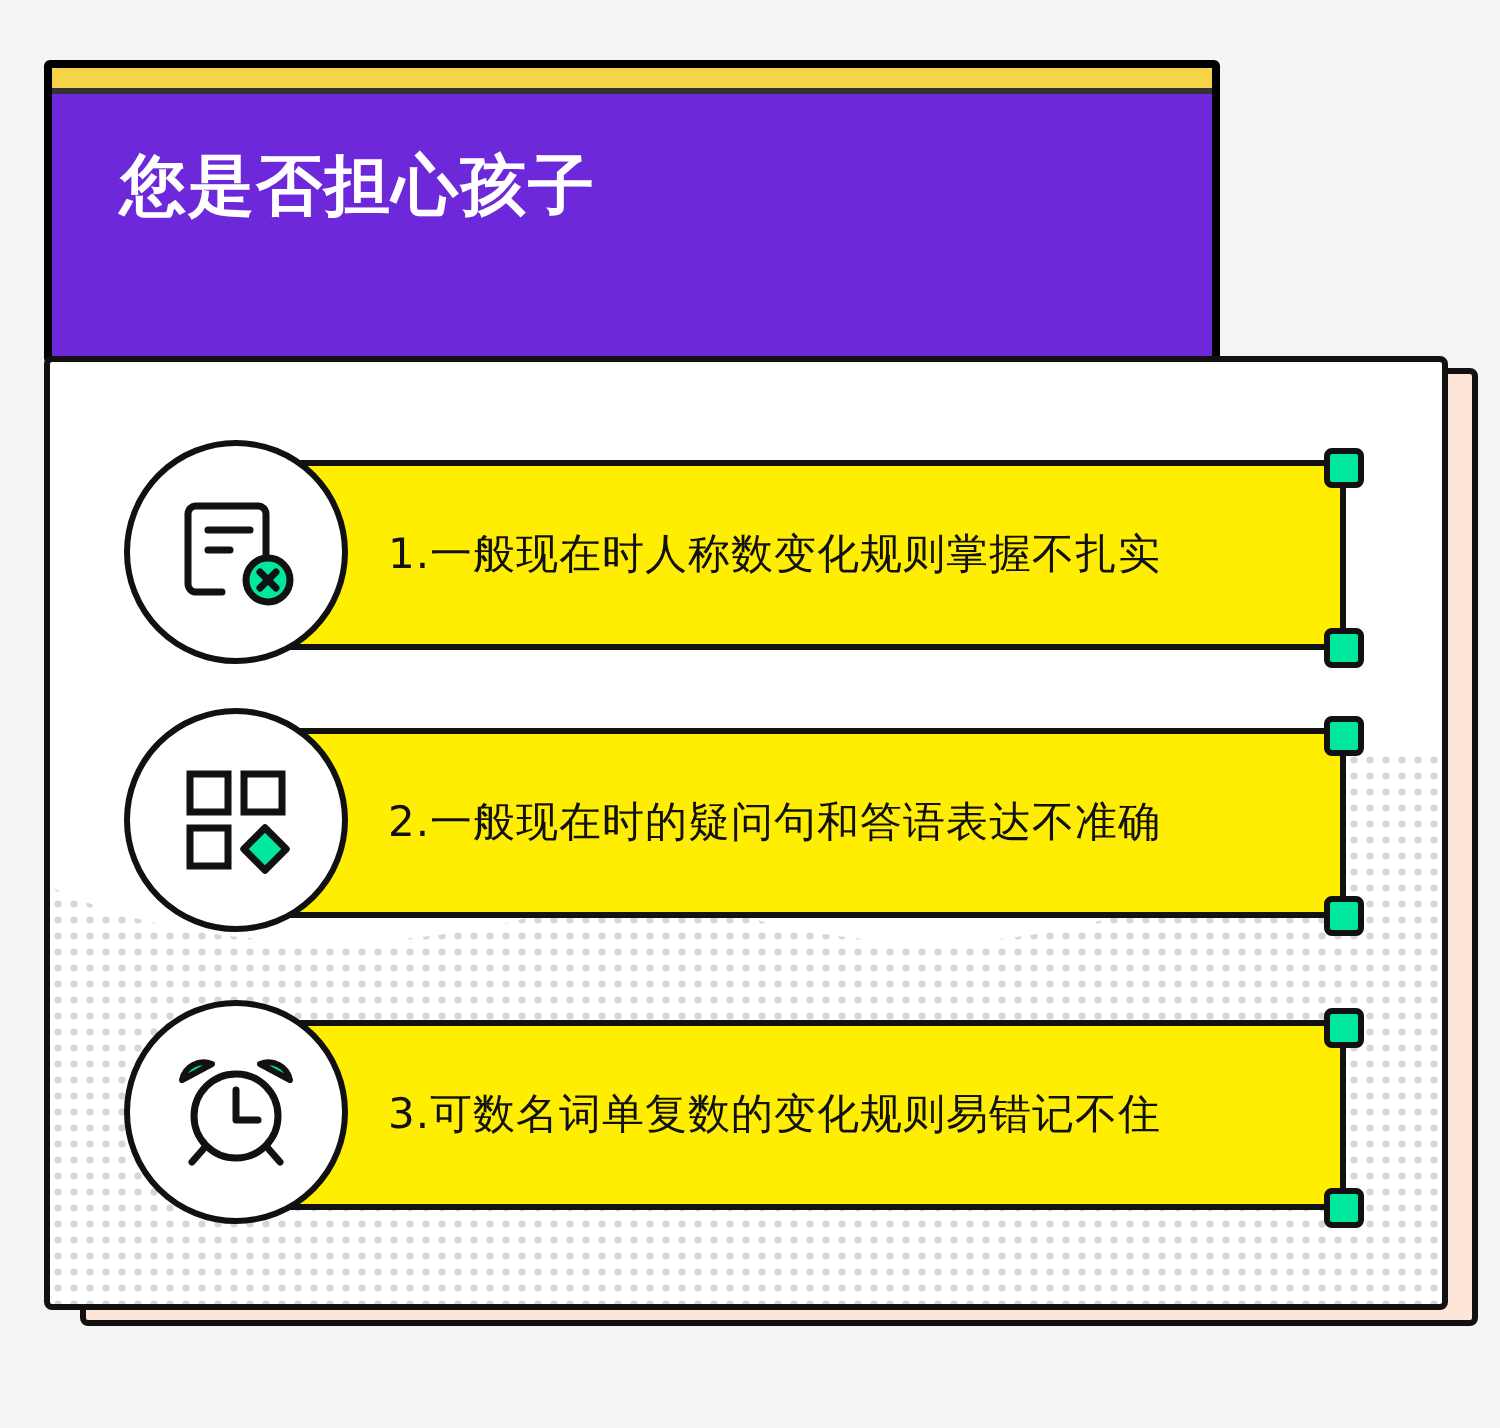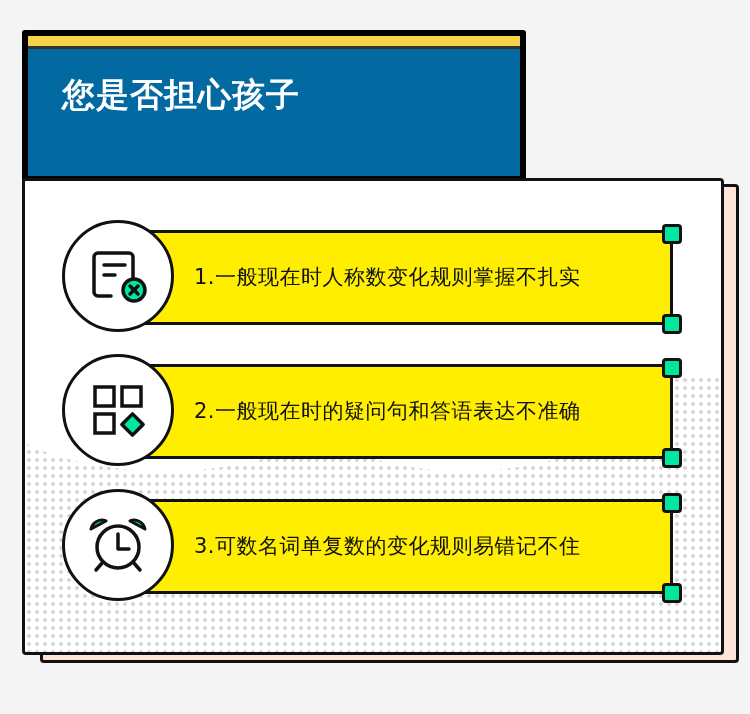--- a/index.html
+++ b/index.html
@@ -7,22 +7,22 @@
     width: 750px; height: 714px; background: #f4f4f4;
     position: relative; overflow: hidden;
     font-family: "DejaVu Sans", "Liberation Sans", sans-serif;
   }
   .shadow-card {
     position: absolute; left: 40px; top: 184px; width: 699px; height: 479px;
     background: #fde6d8; border: 3px solid #111; border-radius: 4px;
     box-sizing: border-box;
   }
   .header {
-    position: absolute; left: 22px; top: 30px; width: 504px; height: 152px;
-    background: #0369a1; border: 6px solid #000000; border-radius: 3px;
+    position: absolute; left: 22px; top: 30px; width: 588px; height: 152px;
+    background: #6d28d9; border: 4px solid #000000; border-radius: 3px;
     box-sizing: border-box; overflow: hidden;
   }
   .header .stripe {
     position: absolute; left: 0; top: 0; right: 0; height: 10px;
     background: #f5d547; border-bottom: 3px solid #333;
   }
   .header .title {
     position: absolute; left: 34px; top: 30px;
     color: #fff; font-weight: bold; font-size: 33px; line-height: 58px;
     letter-spacing: 1px;
@@ -110,21 +110,21 @@
     <div class="circle">
       <svg width="106" height="106" viewBox="0 0 106 106">
         <rect x="30" y="30" width="19" height="19" fill="none" stroke="#111" stroke-width="3.5"></rect>
         <rect x="57" y="30" width="19" height="19" fill="none" stroke="#111" stroke-width="3.5"></rect>
         <rect x="30" y="57" width="19" height="19" fill="none" stroke="#111" stroke-width="3.5"></rect>
         <rect x="60" y="60" width="15" height="15" fill="#00e8a0" stroke="#111" stroke-width="3.5" stroke-linejoin="round" transform="rotate(45 67.5 67.5)"></rect>
       </svg>
     </div>
   </div>
 
-  <div class="row" style="top:308px;text-decoration:underline;">
+  <div class="row" style="top:319px;text-decoration:underline;">
     <div class="bar">
       <span class="bar-text">3.可数名词单复数的变化规则易错记不住</span>
     </div>
     <div class="corner" style="top:4px;"></div>
     <div class="corner" style="top:94px;"></div>
     <div class="circle">
       <svg width="106" height="106" viewBox="0 0 106 106">
         <path d="M26 37 a11 11 0 0 1 15 -8 Z" fill="#00e8a0" stroke="#111" stroke-width="3" stroke-linejoin="round"></path>
         <path d="M80 37 a11 11 0 0 0 -15 -8 Z" fill="#00e8a0" stroke="#111" stroke-width="3" stroke-linejoin="round"></path>
         <circle cx="53" cy="55" r="21" fill="none" stroke="#111" stroke-width="3.5"></circle>

